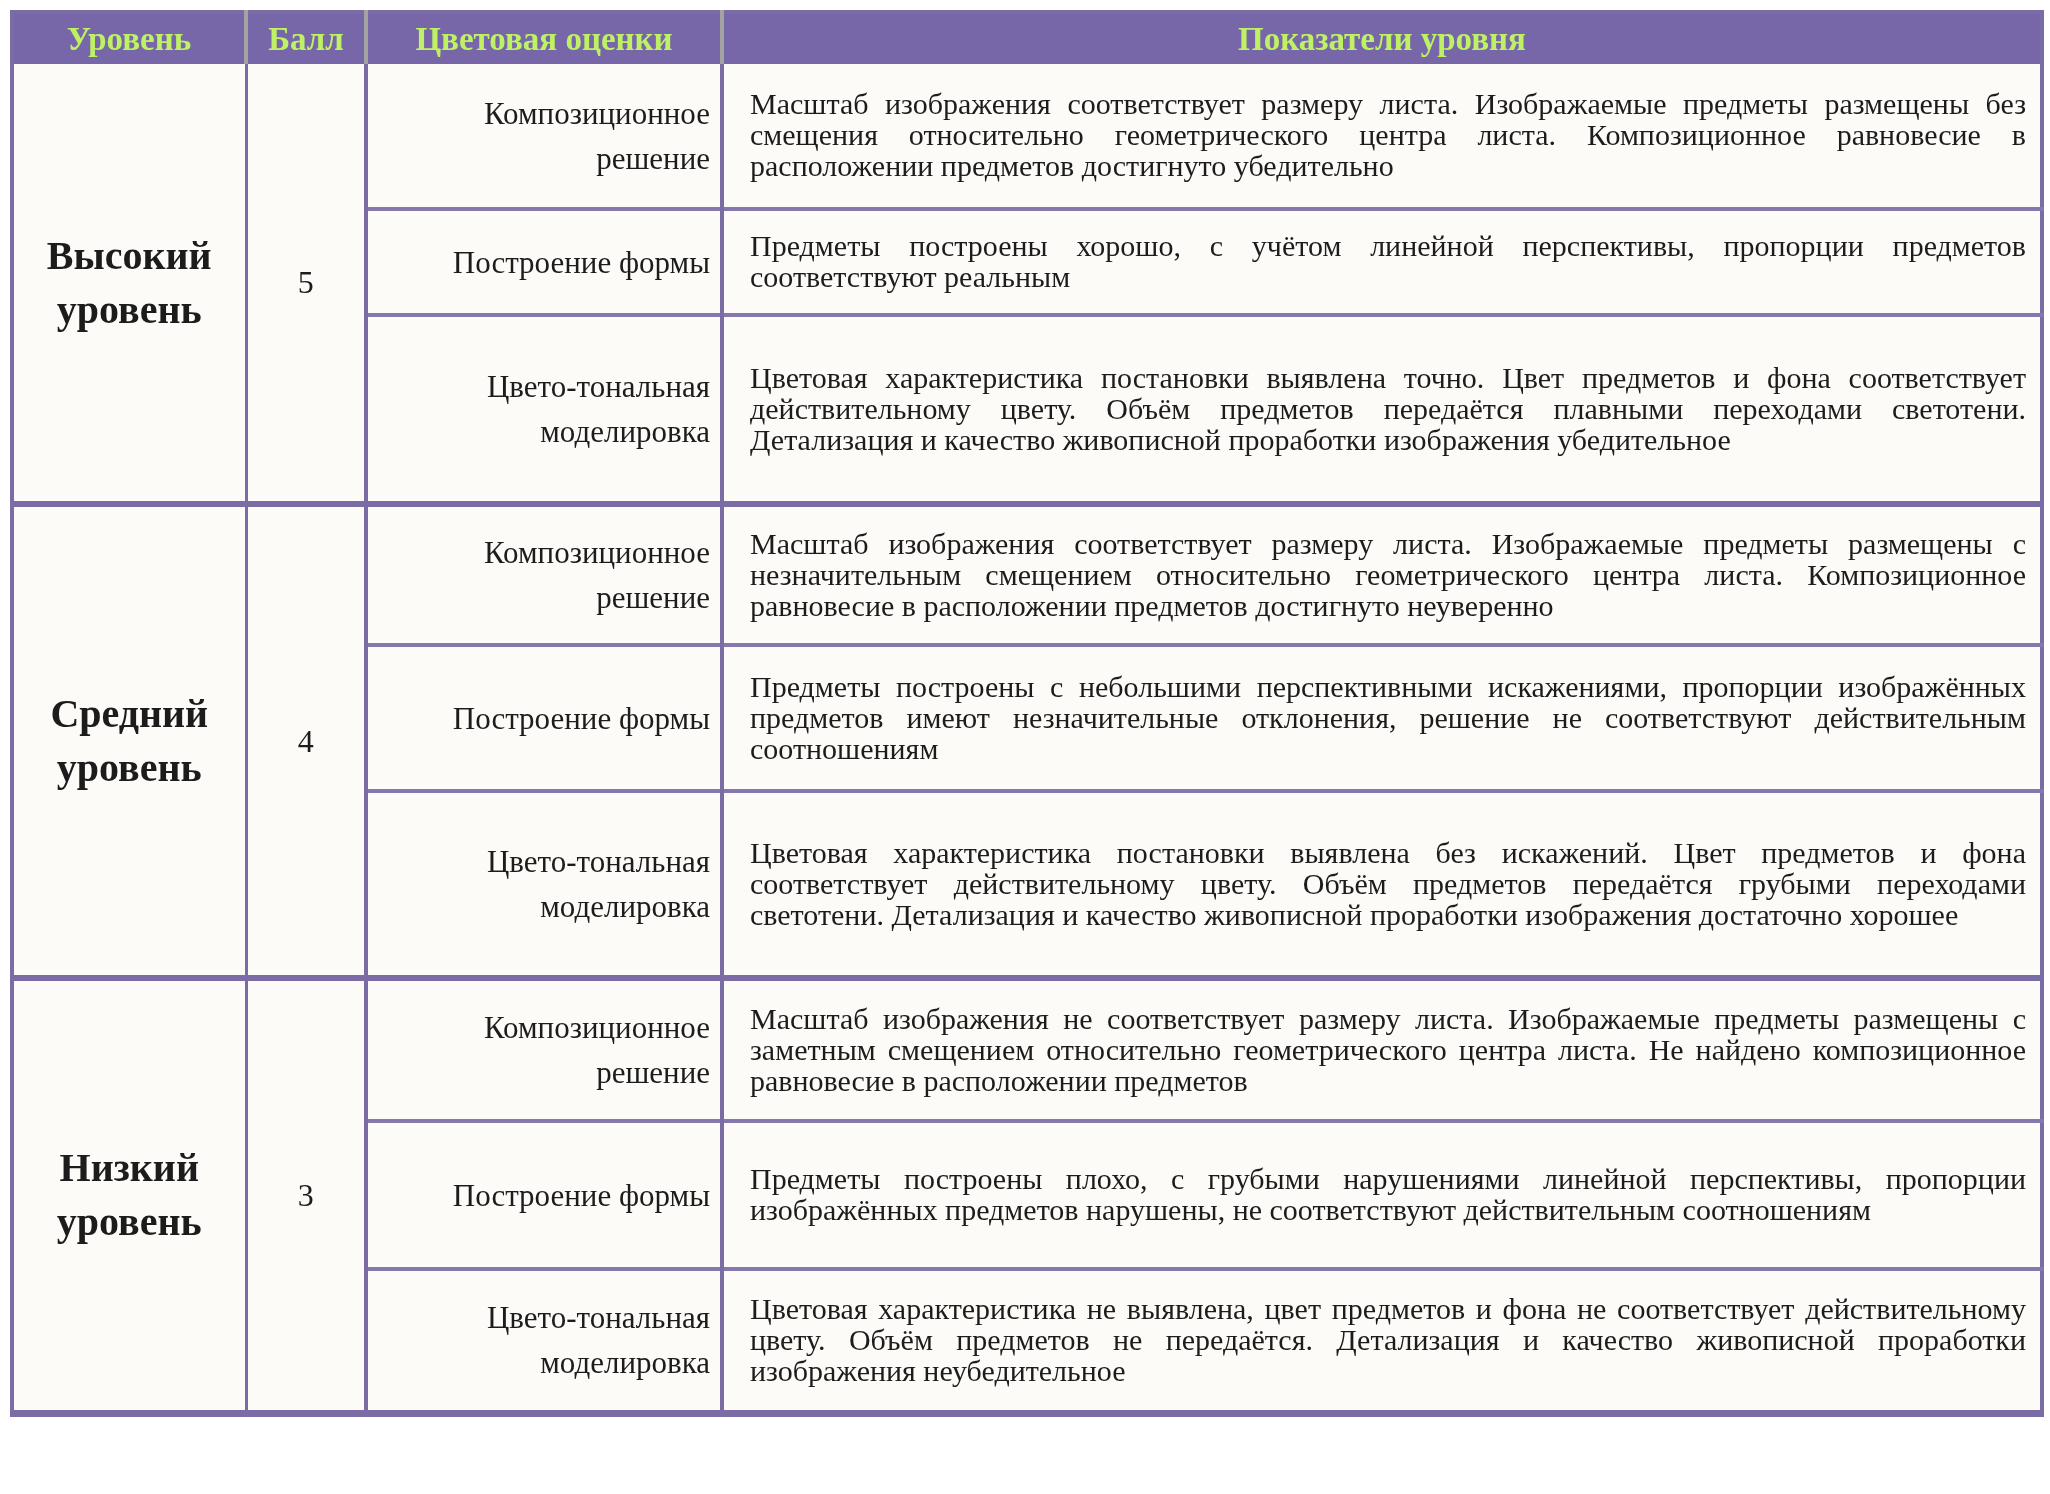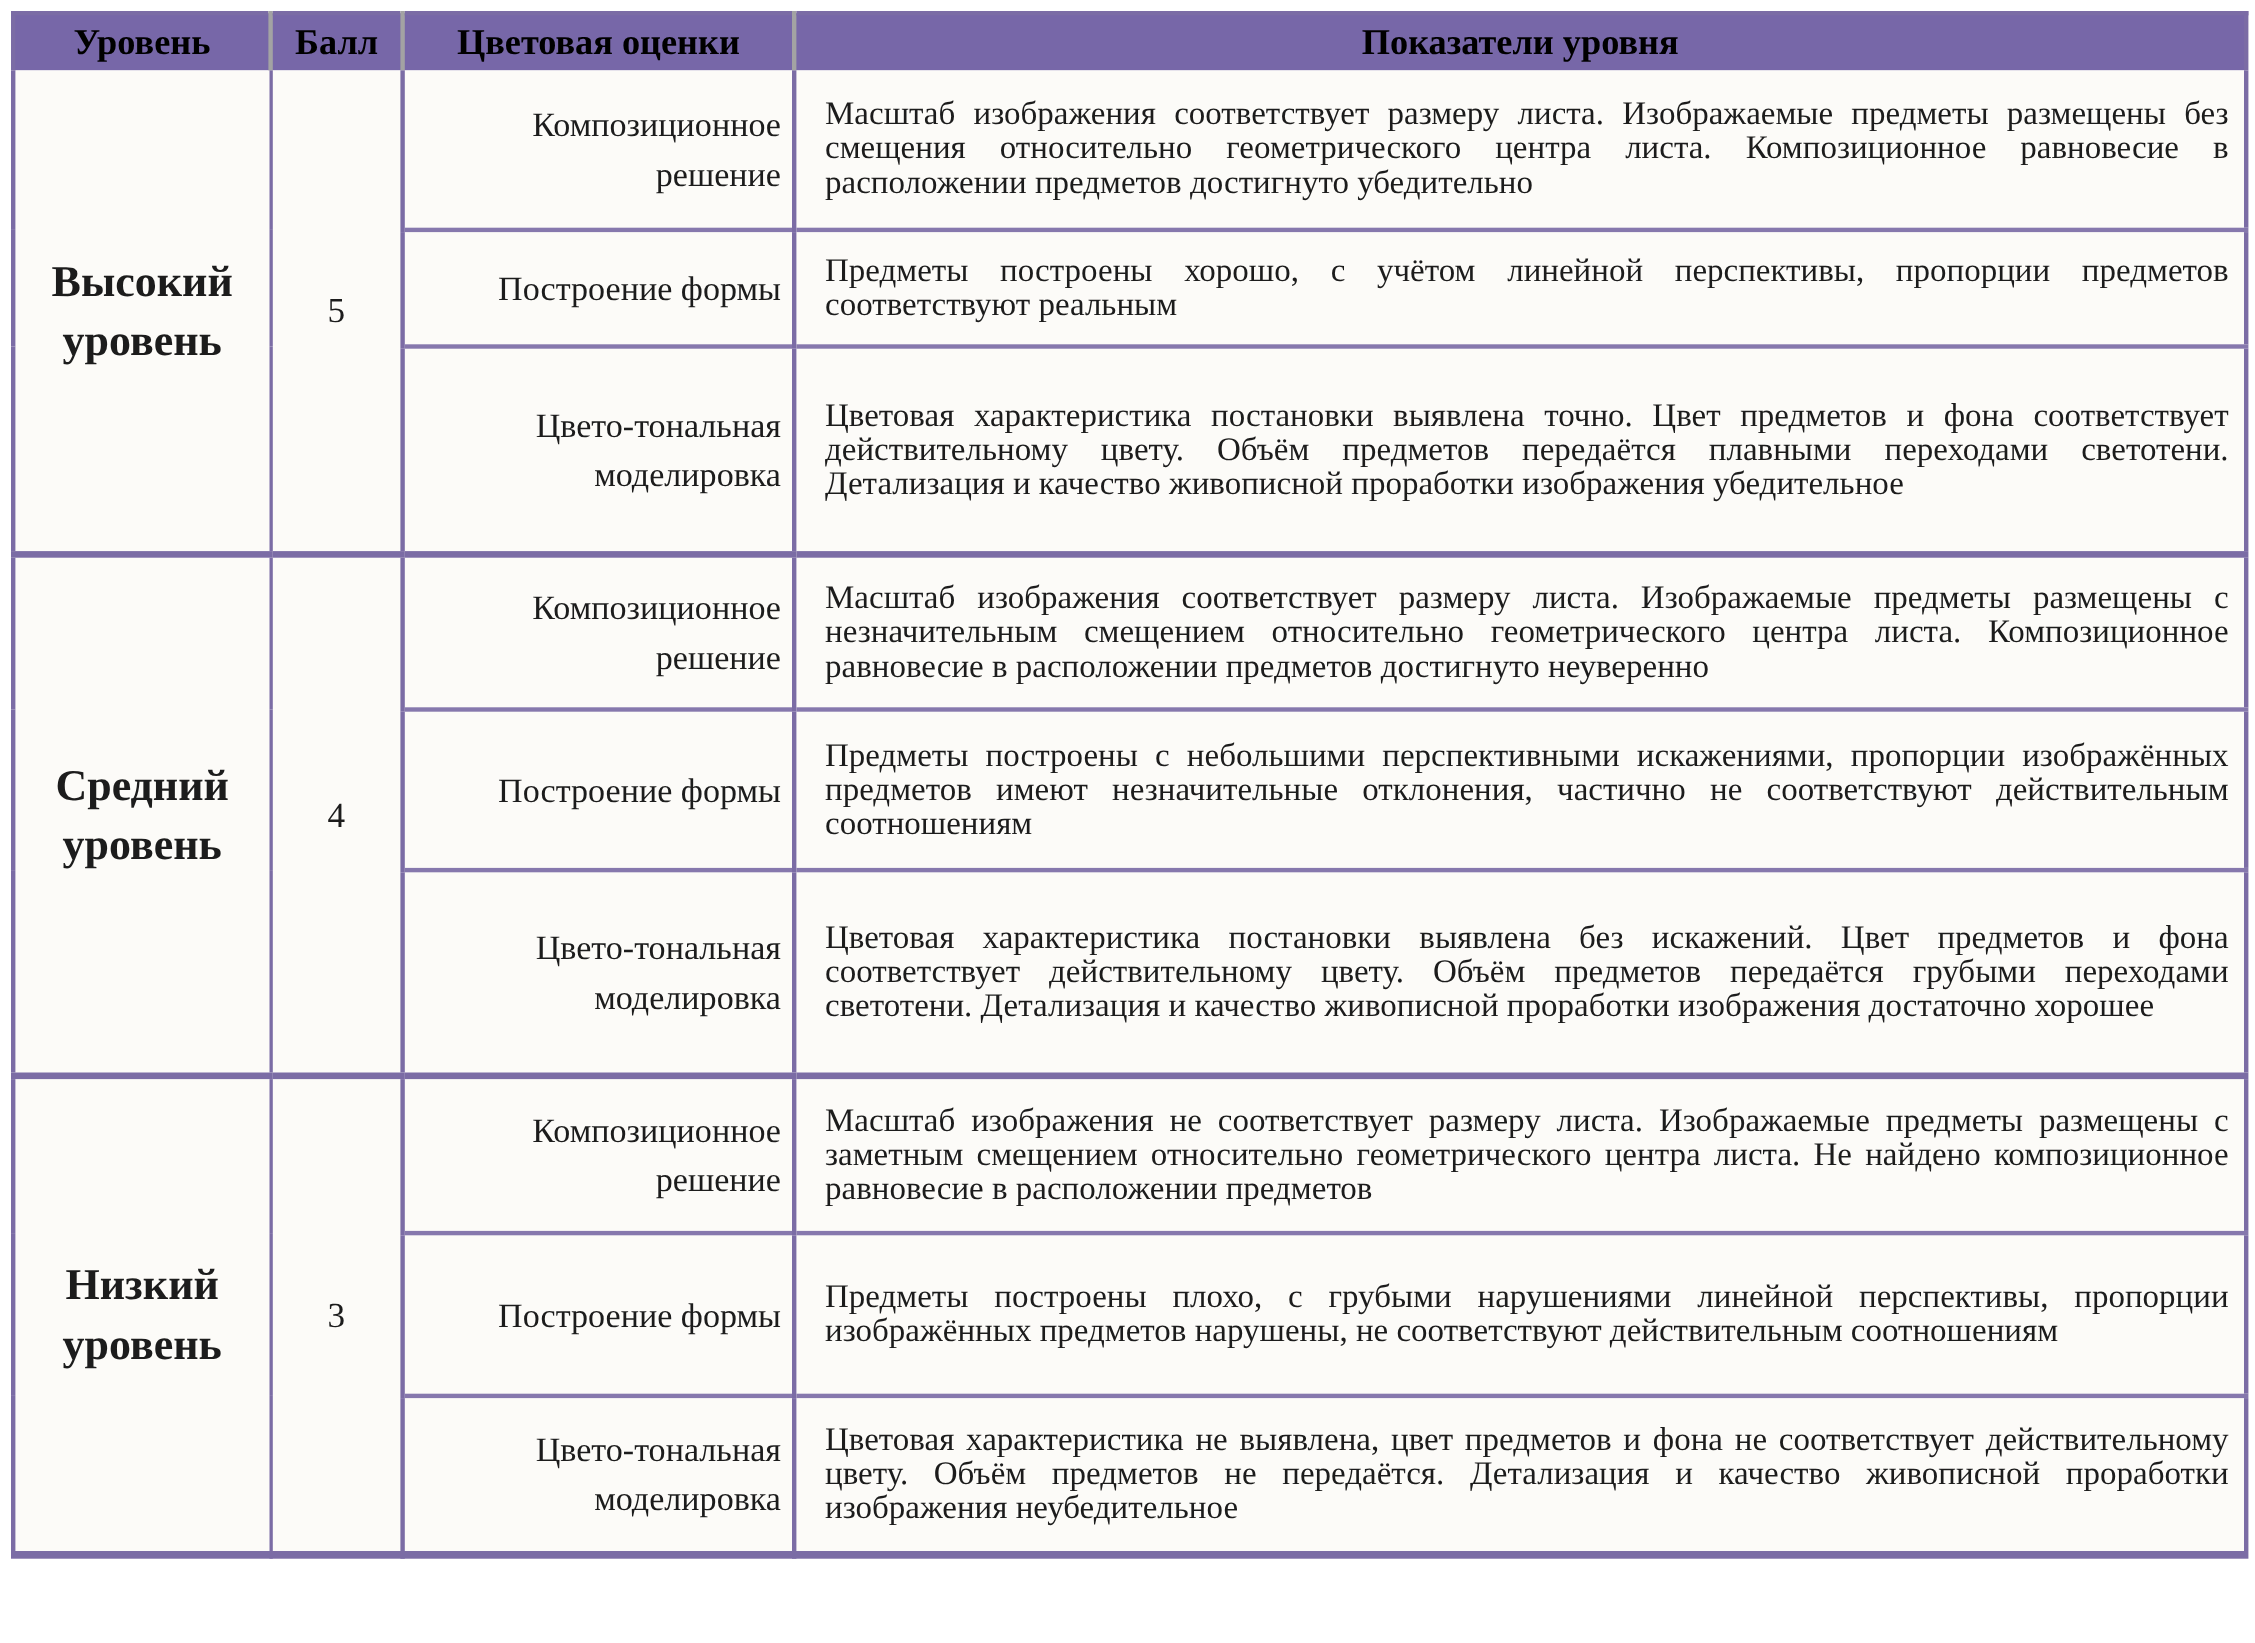--- a/index.html
+++ b/index.html
@@ -26,21 +26,21 @@
     color: #1c1c1c;
   }
   col.c-level     { width: 234px; }
   col.c-score     { width: 120px; }
   col.c-criterion { width: 356px; }
   col.c-indicator { width: 1320px; }
 
   thead tr { height: 52px; }
   th {
     background: #7767a8;
-    color: #000000;
+    color: #bef264;
     font-weight: bold;
     font-size: 33px;
     padding: 4px 8px;
     text-align: center;
     vertical-align: middle;
   }
   th.sep { border-left: 4px solid #a3a3a3; }
 
   td { vertical-align: middle; background: #fcfbf8; }
 
@@ -130,21 +130,21 @@
       </tr>
 
       <tr class="rh4 section-top">
         <td class="level" rowspan="3">Средний уровень</td>
         <td class="score" rowspan="3">4</td>
         <td class="criterion">Композиционное решение</td>
         <td class="indicator">Масштаб изображения соответствует размеру листа. Изображаемые предметы размещены с незначительным смещением относительно геометрического центра листа. Композиционное равновесие в расположении предметов достигнуто неуверенно</td>
       </tr>
       <tr class="rh5 row-inner">
         <td class="criterion">Построение формы</td>
-        <td class="indicator">Предметы построены с небольшими перспективными искажениями, пропорции изображённых предметов имеют незначительные отклонения, частично не соответствуют действительным соотношениям</td>
+        <td class="indicator">Предметы построены с небольшими перспективными искажениями, пропорции изображённых предметов имеют незначительные отклонения, решение не соответствуют действительным соотношениям</td>
       </tr>
       <tr class="rh6 row-inner">
         <td class="criterion">Цвето-тональная моделировка</td>
         <td class="indicator">Цветовая характеристика постановки выявлена без искажений. Цвет предметов и фона соответствует действительному цвету. Объём предметов передаётся грубыми переходами светотени. Детализация и качество живописной проработки изображения достаточно хорошее</td>
       </tr>
 
       <tr class="rh7 section-top">
         <td class="level" rowspan="3">Низкий уровень</td>
         <td class="score" rowspan="3">3</td>
         <td class="criterion">Композиционное решение</td>

